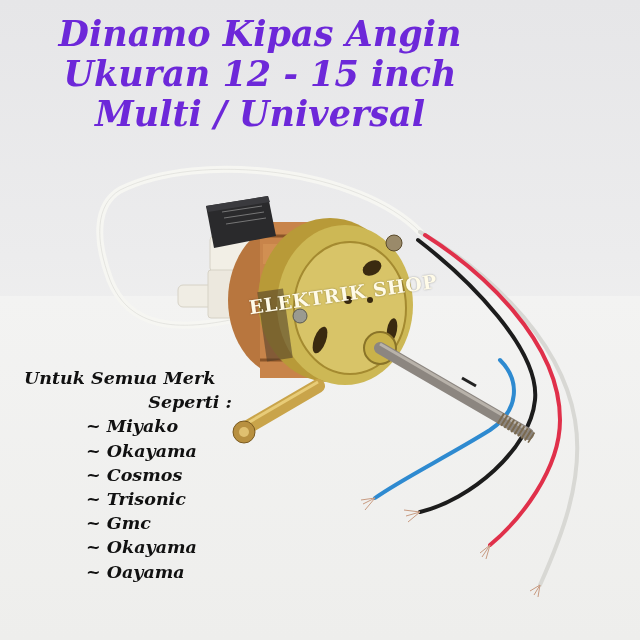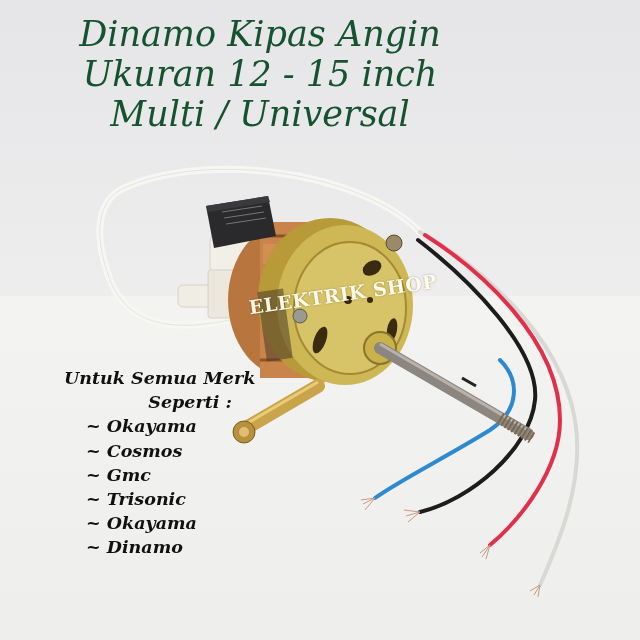--- a/index.html
+++ b/index.html
@@ -3,26 +3,26 @@
 <meta charset="utf-8">
 <style>
   html, body { margin:0; padding:0; }
   body { width:640px; height:640px; overflow:hidden; position:relative;
          font-family:"DejaVu Serif", serif; }
   .bg { position:absolute; inset:0;
         background: linear-gradient(180deg, #e6e6e8 0%, #ececed 40%, #f1f1f0 60%, #ececeb 100%); }
   .table-edge { position:absolute; left:0; right:0; top:296px; height:344px;
         background: linear-gradient(180deg, #f3f3f2 0%, #eeeeec 100%); }
   .title { position:absolute; left:0; width:520px; top:14px; text-align:center;
-           font-style:italic; font-weight:normal; font-size:35px; line-height:40px; color:#14532d; }
+           font-style:italic; font-weight:bold; font-size:35px; line-height:40px; color:#6d28d9; }
   .title div { white-space:nowrap; }
   .brands { position:absolute; left:22px; top:366px; width:210px;
             font-style:italic; font-weight:bold; font-size:17.5px; line-height:24.2px; color:#111; }
   .brands .h { text-align:right; white-space:nowrap; }
-  .brands .h1 { text-align:left; padding-left:2px;margin-left:40px; }
+  .brands .h1 { text-align:left; padding-left:2px; }
   .brands ul { list-style:none; margin:0; padding:0 0 0 64px; }
   .brands li { white-space:nowrap; }
   .watermark { position:absolute; left:248px; top:283px; transform:rotate(-8deg);
                font-family:"DejaVu Serif", serif; font-weight:bold; font-size:19px;
                color:#fffbe8; text-shadow:0 0 2px rgba(0,0,0,0.35); letter-spacing:0.5px; }
   svg.photo { position:absolute; left:0; top:0; }
 </style>
 </head>
 <body>
 
@@ -106,20 +106,21 @@
   <div>Ukuran 12 - 15 inch</div>
   <div>Multi / Universal</div>
 </div>
 
 <div class="watermark">ELEKTRIK SHOP</div>
 
 <div class="brands">
   <div class="h h1">Untuk Semua Merk</div>
   <div class="h">Seperti :</div>
   <ul>
+    <li>~ Miyako</li>
     <li>~ Okayama</li>
     <li>~ Cosmos</li>
+    <li>~ Trisonic</li>
     <li>~ Gmc</li>
-    <li>~ Trisonic</li>
     <li>~ Okayama</li>
-    <li>~ Dinamo</li>
+    <li>~ Oayama</li>
   </ul>
 </div>
 
 </body></html>

